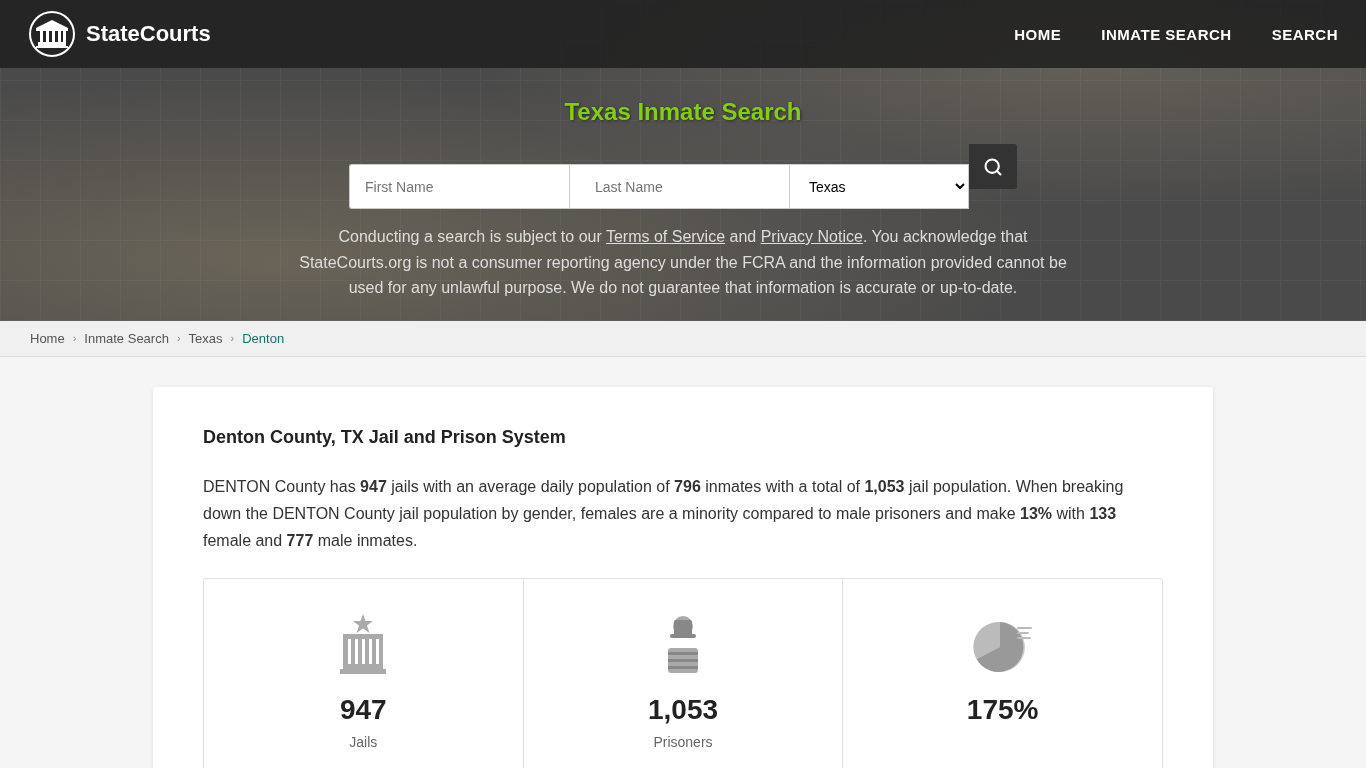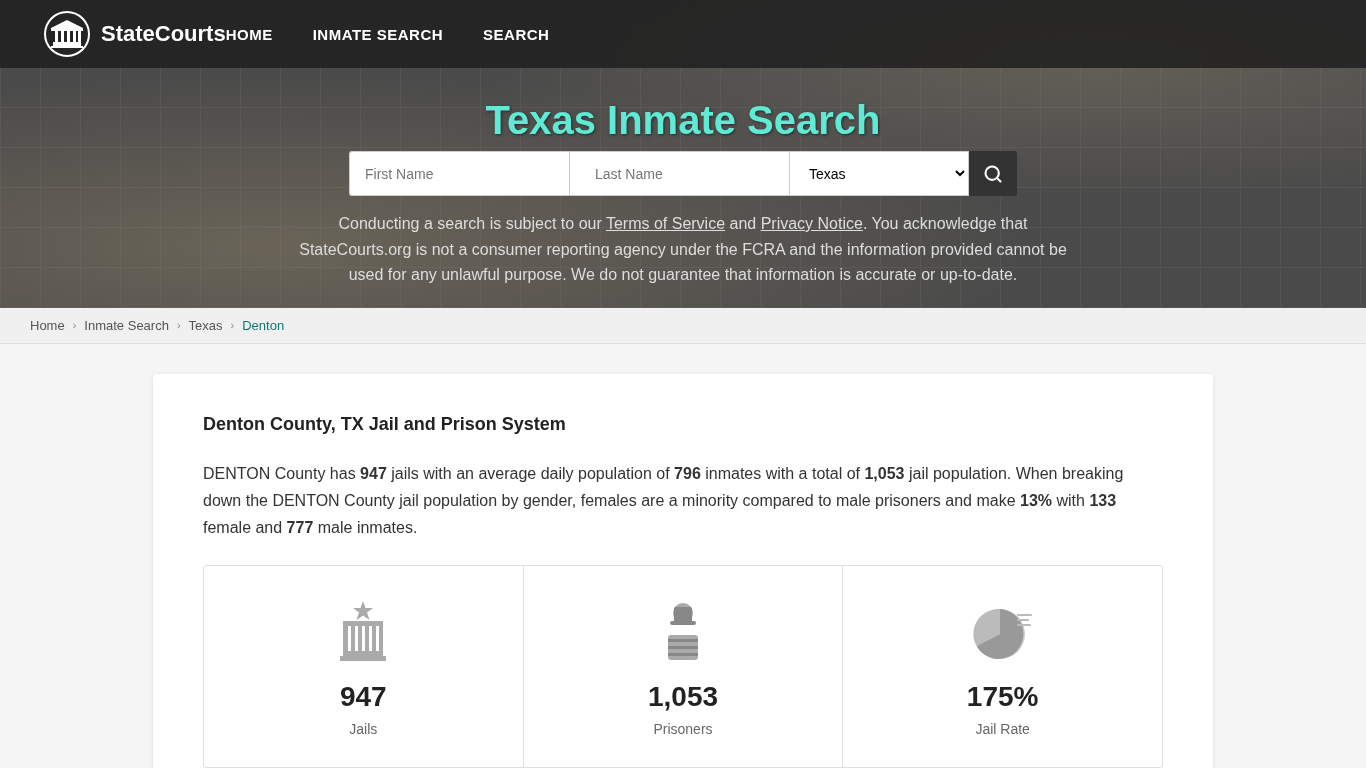--- a/index.html
+++ b/index.html
@@ -28,22 +28,22 @@
       background: 
         radial-gradient(ellipse at 20% 80%, rgba(180,160,120,0.3) 0%, transparent 50%),
         radial-gradient(ellipse at 80% 20%, rgba(200,180,140,0.2) 0%, transparent 40%);
     }
 
     .nav-bar {
       position: relative;
       z-index: 10;
       display: flex;
       align-items: center;
-      justify-content: flex-start;
-      padding: 10px 43px;
+      justify-content: space-between;
+      padding: 10px 28px;
       background: rgba(30,30,30,0.85);
     }
     .logo {
       display: flex;
       align-items: center;
       gap: 10px;
       color: white;
       text-decoration: none;
     }
     .logo-icon {
@@ -68,39 +68,40 @@
       letter-spacing: 0.5px;
     }
 
     .header-content {
       position: relative;
       z-index: 5;
       text-align: center;
       padding: 30px 20px 20px;
     }
     .header-title {
-      color: #5eead4;
-      font-size: 40px;
+      color: #84cc16;
+      font-size: 24px;
       font-weight: bold;
-      margin-bottom: 8px;
+      margin-bottom: 18px;
       text-shadow: 1px 1px 3px rgba(0,0,0,0.5);
     }
 
     .search-bar {
       display: flex;
       justify-content: center;
       gap: 0;
       margin-bottom: 15px;
     }
     .search-bar input, .search-bar select {
       height: 45px;
       border: 1px solid #ccc;
       padding: 0 15px;
       font-size: 14px;
       outline: none;
+      margin-top: 20px;
     }
     .search-bar input:first-child {
       border-radius: 3px 0 0 3px;
       border-right: none;
       width: 220px;
     }
     .search-bar input:nth-child(2) {
       border-right: none;
       border-left: 1px solid #ccc;
       width: 220px;
@@ -355,17 +356,16 @@
             <path d="M35,38 L35,13 A25,25 0 1,1 11.5,50 Z" fill="#999"></path>
 
             <path d="M35,38 L11.5,50 A25,25 0 0,1 35,13 Z" fill="#bbb"></path>
 
             <rect x="52" y="18" width="15" height="2" rx="1" fill="#bbb"></rect>
             <rect x="52" y="23" width="12" height="2" rx="1" fill="#bbb"></rect>
             <rect x="52" y="28" width="14" height="2" rx="1" fill="#bbb"></rect>
           </svg>
         </div>
         <div class="stat-number">175%</div>
-        <div class="stat-label">Jail Rate</div>
       </div>
     </div>
   </div>
 </main>
 
 </body></html>

